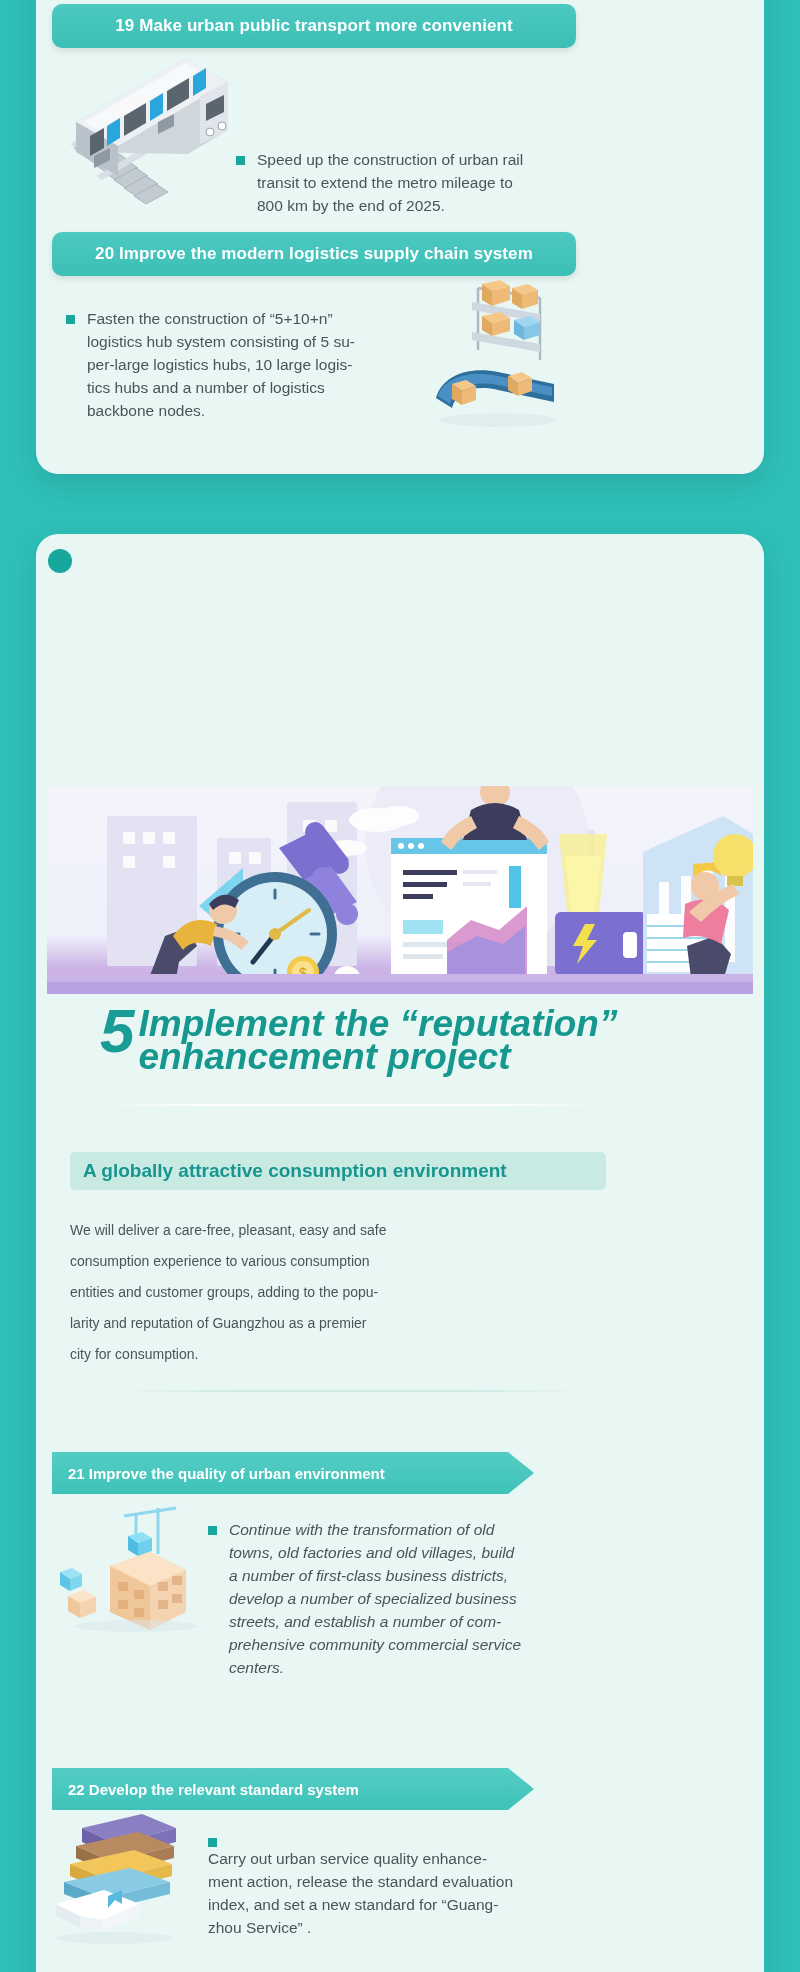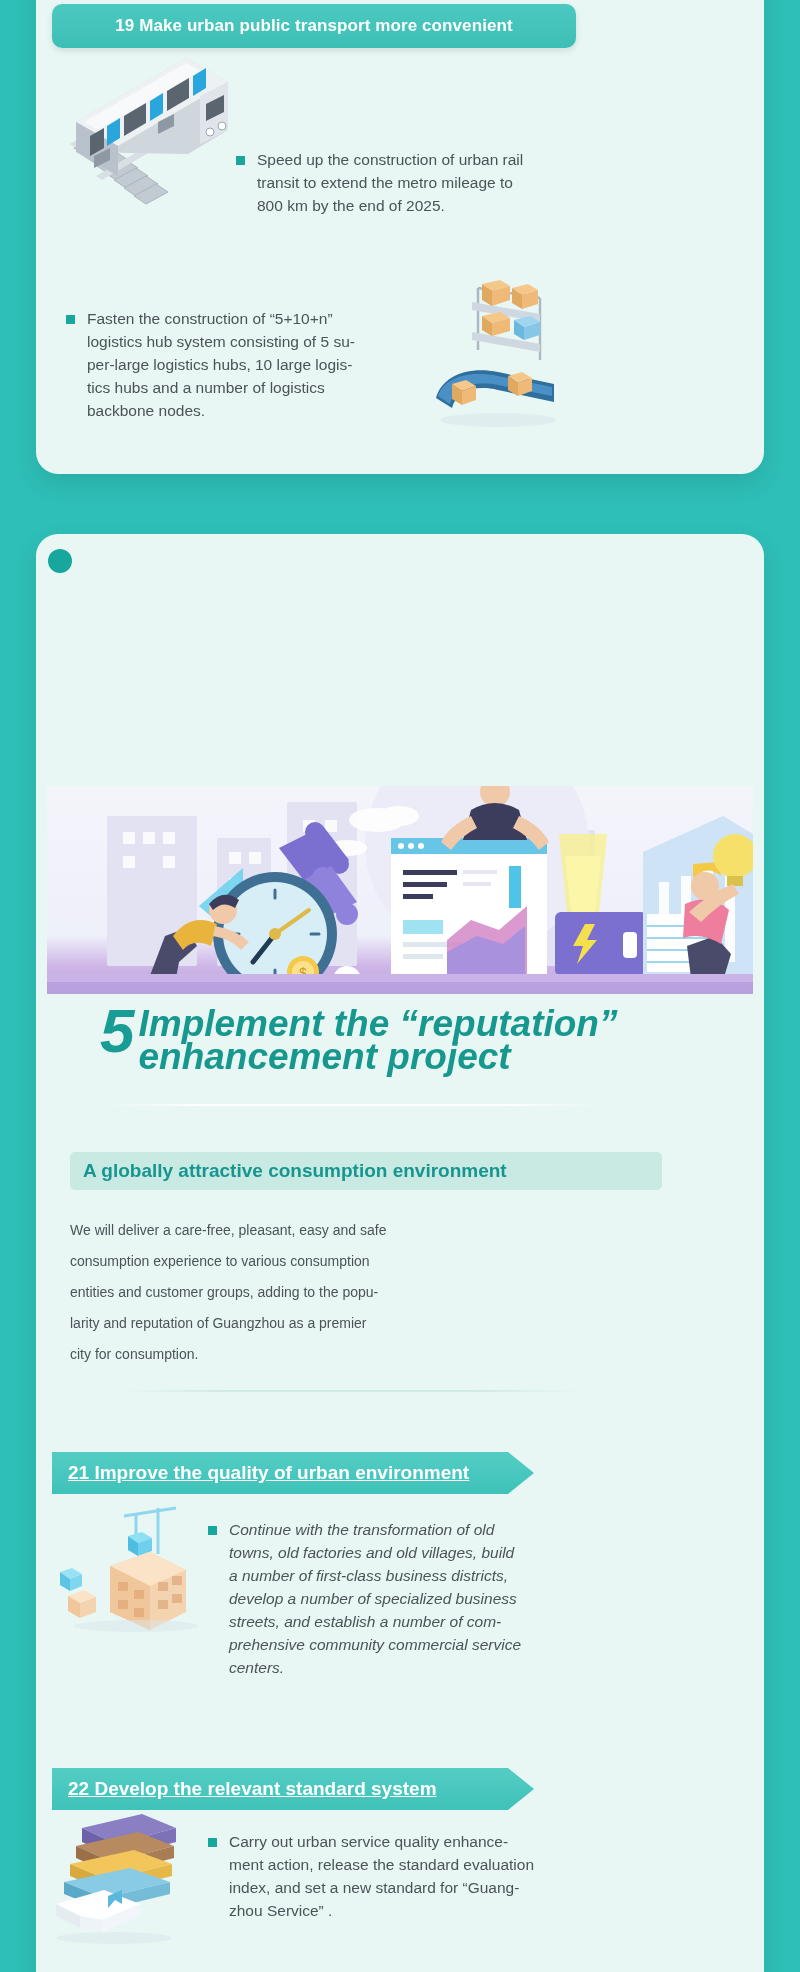--- a/index.html
+++ b/index.html
@@ -63,24 +63,23 @@
     height: 42px;
     background: linear-gradient(180deg,#54cdc4 0%, #3fc2b9 100%);
     display: flex;
     align-items: center;
     box-sizing: border-box;
     padding-left: 16px;
     clip-path: polygon(0 0, calc(100% - 26px) 0, 100% 50%, calc(100% - 26px) 100%, 0 100%);
   }
   .ribbon-label {
     color: #ffffff;
-    font-size: 19px;
+    font-size: 15px;
     font-weight: bold;
     white-space: nowrap;
-    text-decoration: underline;
   }
 
   
   .bullet {
     position: absolute;
     display: flex;
     align-items: flex-start;
   }
   .bullet-marker {
     width: 9px;
@@ -140,21 +139,21 @@
     width: 494px;
     height: 2px;
     background: linear-gradient(90deg, rgba(255,255,255,0) 0%, #ffffff 20%, #ffffff 80%, rgba(255,255,255,0) 100%);
   }
 
   
   #subtitle-bar {
     position: absolute;
     left: 70px;
     top: 1152px;
-    width: 592px;
+    width: 536px;
     height: 38px;
     background: #c9e9e3;
     border-radius: 5px;
     display: flex;
     align-items: center;
     padding-left: 13px;
     box-sizing: border-box;
   }
   #subtitle-text {
     color: #17968f;
@@ -250,20 +249,23 @@
       </g>
     </svg>
 
     <div class="bullet" style="left:200px; top:190px; width:340px;margin-top:46px;">
       <span class="bullet-marker"></span>
       <span class="bullet-text">Speed up the construction of urban rail
 transit to extend the metro mileage to
 800 km by the end of 2025.</span>
     </div>
 
+    <div class="pill" style="left:16px; top:320px; width:524px;">
+      <span class="pill-label">20 Improve the modern logistics supply chain system</span>
+    </div>
 
     <div class="bullet" style="left:30px; top:395px; width:330px;">
       <span class="bullet-marker"></span>
       <span class="bullet-text">Fasten the construction of “5+10+n”
 logistics hub system consisting of 5 su-
 per-large logistics hubs, 10 large logis-
 tics hubs and a number of logistics
 backbone nodes.</span>
     </div>
 
@@ -566,21 +568,21 @@
       <polygon points="10,92 58,78 94,92 56,108 34,104" fill="#ffffff"></polygon>
       <polygon points="10,92 34,104 34,116 10,104" fill="#e4ecf2"></polygon>
       <polygon points="56,108 94,92 94,104 56,120" fill="#f2f6fa"></polygon>
       <polygon points="34,104 56,108 56,120 34,116" fill="#eef3f8"></polygon>
 
       <polygon points="62,84 76,78 76,92 69,88 62,96" fill="#59b8dd"></polygon>
       <ellipse cx="68" cy="126" rx="58" ry="6" fill="#d9e6ea" opacity="0.5"></ellipse>
     </g>
   </svg>
 
-  <div class="bullet" style="left:208px; top:1830px; width:370px;">
+  <div class="bullet" style="left:208px; top:1830px; width:370px;flex-direction:column;">
     <span class="bullet-marker"></span>
     <span class="bullet-text">Carry out urban service quality enhance-
 ment action, release the standard evaluation
 index, and set a new standard for “Guang-
 zhou Service” .</span>
   </div>
 
 </div>
 
 </body></html>

